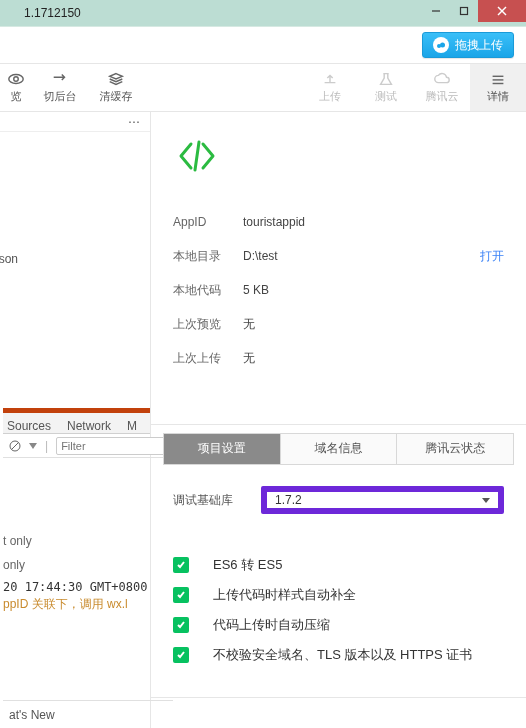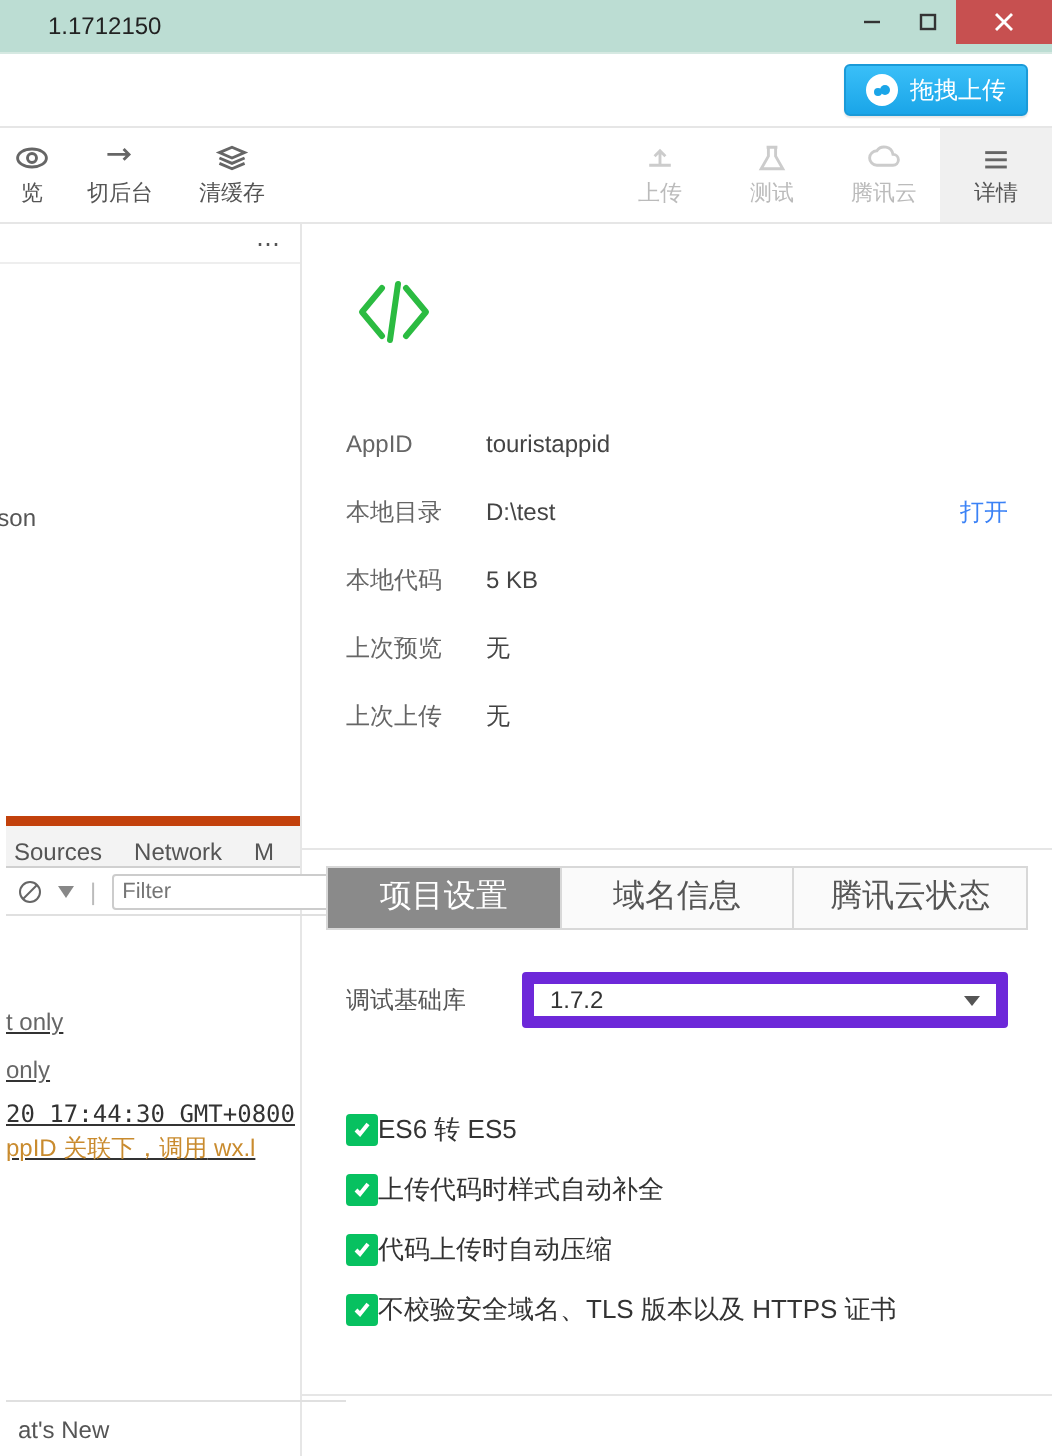--- a/index.html
+++ b/index.html
@@ -41,42 +41,42 @@
 .kv .open { margin-left: auto; color: #3b82f6; cursor: pointer; }
 
 .devtools-tabs-row { position: absolute; top: 296px; left: -148px; right: 376px; height: 26px; border-top: 5px solid #c2410c; border-bottom: 1px solid #d0d0d0; display: flex; align-items: flex-end; gap: 16px; padding-left: 4px; background: #f3f3f3; color: #555; font-size: 12px;}
 .devtools-tabs-row span.trim { overflow: hidden; white-space: nowrap; }
 
 .filter-row { position: absolute; top: 322px; left: -148px; width: 298px; height: 24px; border-bottom: 1px solid #e0e0e0; display: flex; align-items: center; gap: 8px; padding-left: 6px; }
 .filter-row svg { width: 12px; height: 12px; stroke: #666; fill: none;}
 .filter-row .tri { width: 0; height: 0; border-left: 4px solid transparent; border-right: 4px solid transparent; border-top: 6px solid #888; }
 .filter-input { flex: 1; height: 18px; border: 1px solid #ccc; padding: 0 4px; font-size: 11px; color: #888; border-radius: 2px; }
 
-.console-area { position: absolute; top: 336px; left: -148px; width: 298px; bottom:0; font-size: 12px; text-decoration: underline;}
+.console-area { position: absolute; top: 366px; left: -148px; width: 298px; bottom:0; font-size: 12px;}
 .c1 { color: #666; margin-top: 56px;}
 .c2 { color: #666; margin-top: 10px;}
 .c3 { color: #333; margin-top: 8px; font-family: Consolas, monospace;}
 .c4 { color: #666; margin-top: 2px;}
 .c4 .warn { color: #c98b2e;}
 
 .whatsnew { position: absolute; bottom: 0; left: -148px; width: 170px; height: 28px; border-top: 1px solid #e0e0e0; display: flex; align-items: center; padding-left: 6px; color: #555;}
 
 .tabs2 { position: absolute; top: 312px; left: 0; right: 0; height: 40px; display: flex; align-items: center; padding: 0 12px; gap: 10px; }
-.tab2 { flex: 1; height: 30px; display:flex; align-items:center; justify-content:center; background:#fafafa; border:1px solid #d8d8d8; color:#555; font-size:16px; }
+.tab2 { flex: 1; height: 30px; display:flex; align-items:center; justify-content:center; background:#fafafa; border:1px solid #d8d8d8; color:#555; font-size:12px; }
 .tab2.active { background:#8a8a8a; color:#fff; border-color:#8a8a8a;}
 .tabs2-wrap { border:1px solid #d8d8d8; display:flex; flex:1;}
 .tabs2-wrap .tab2 { border:none; border-right:1px solid #d8d8d8;}
 .tabs2-wrap .tab2:last-child{border-right:none;}
 
 .settings { position: absolute; top: 374px; left: 0; right: 0; padding: 0 22px; }
 .setting-row1 { display:flex; align-items:center; gap: 12px; margin-bottom: 36px;}
 .setting-row1 .lbl { font-size: 12px; color:#555; width: 76px;}
 .select { flex:1; height: 28px; border:6px solid #6d28d9; border-radius:2px; display:flex; align-items:center; padding:0 8px; justify-content:space-between; color:#333; font-size:12px;}
 .select .caret { width:0;height:0;border-left:4px solid transparent;border-right:4px solid transparent;border-top:5px solid #555;}
-.check-row { display:flex; align-items:center; gap:0; height: 30px; color:#333; font-size:13px;}
+.check-row { display:flex; align-items:center; gap:24px; height: 30px; color:#333; font-size:13px;}
 .chk { width:16px;height:16px;background:#07c160;border-radius:2px;display:flex;align-items:center;justify-content:center;}
 .chk svg{width:10px;height:10px;stroke:#fff;fill:none;stroke-width:2;}
 
 .bottom-divider{position:absolute; left:0; right:0; bottom:30px; height:1px; background:#e6e6e6;}
 </style>
 </head>
 <body>
 
 <div class="titlebar">
   <span class="title">1.1712150</span>

